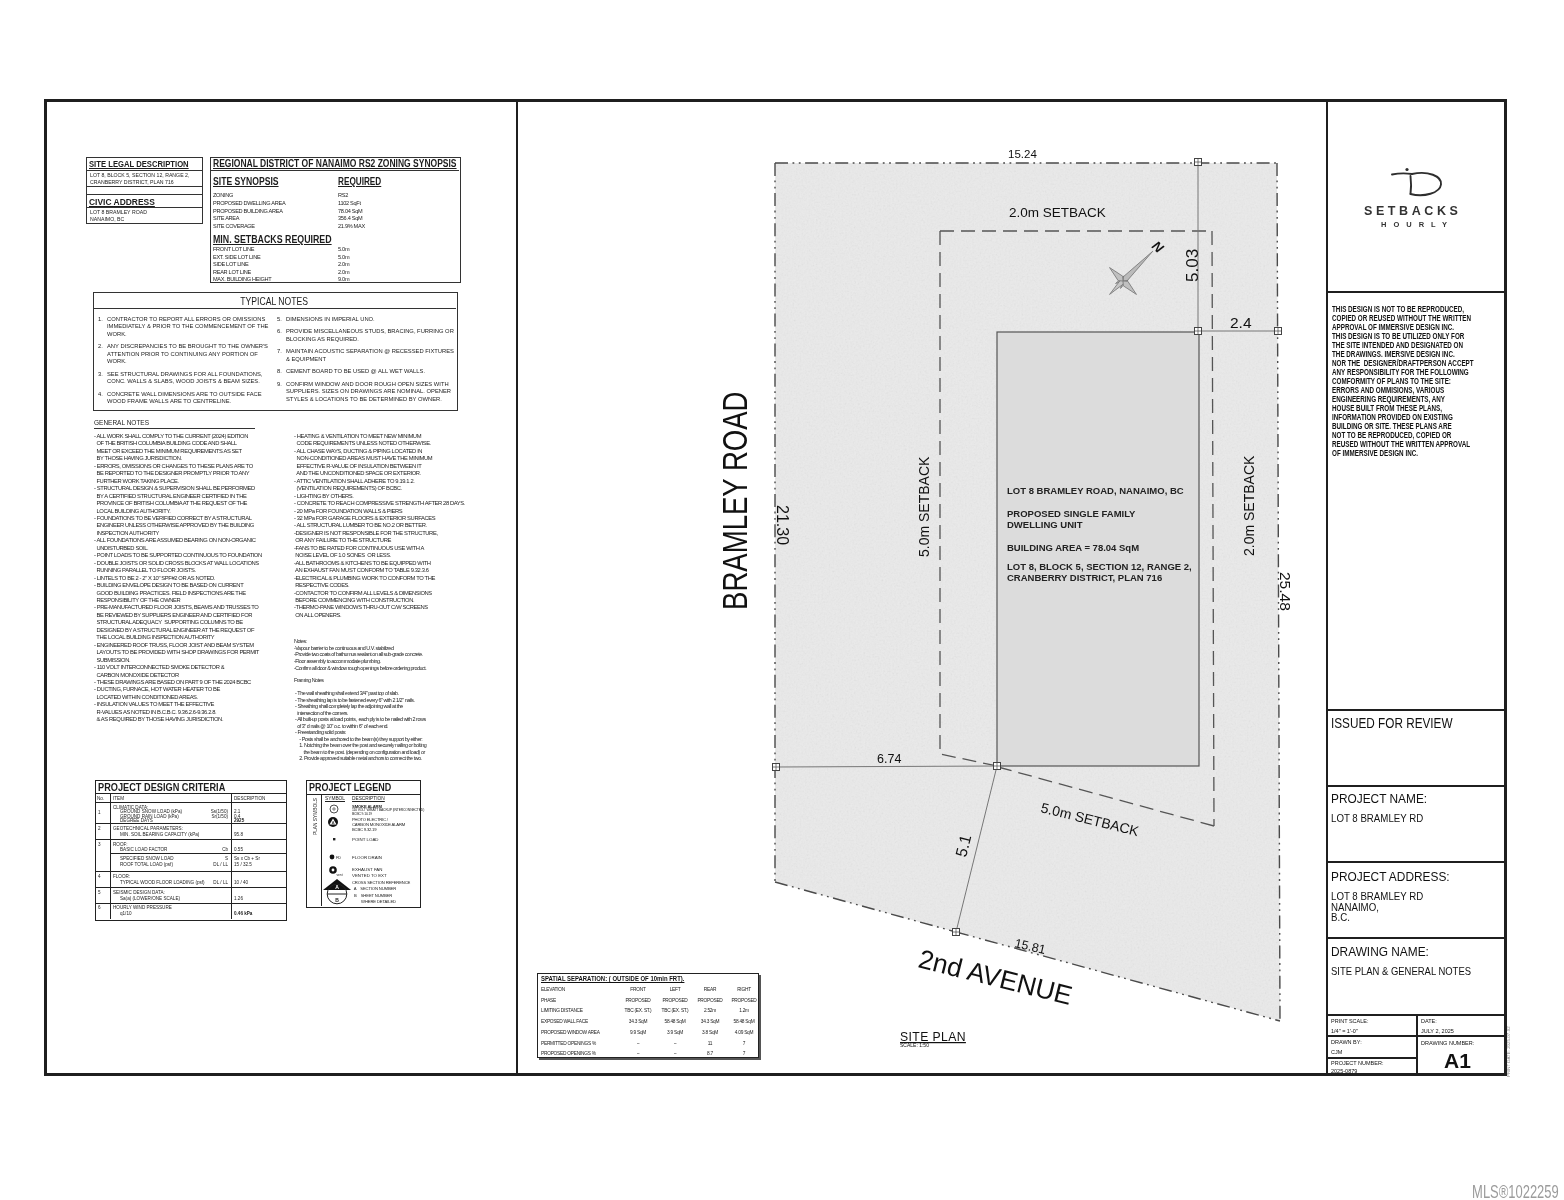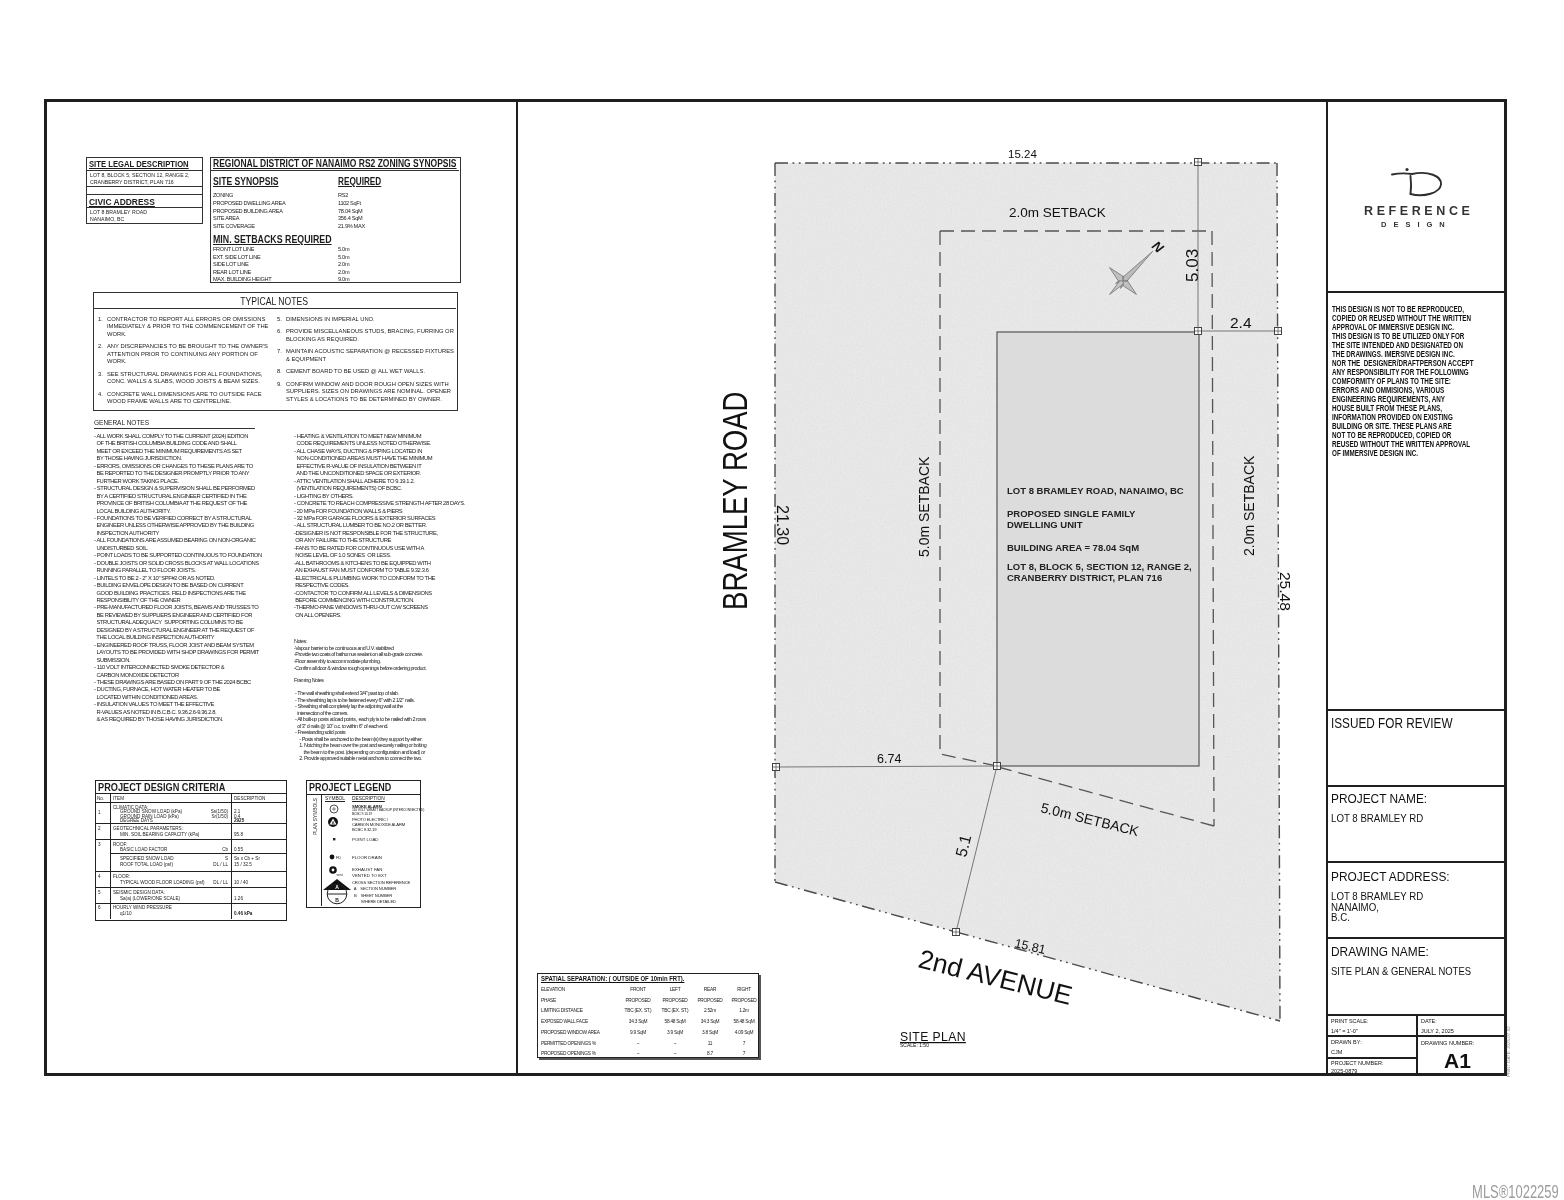--- a/index.html
+++ b/index.html
@@ -533,23 +533,23 @@
 
 <svg class="abs" style="left:1327px;top:99px;" width="180" height="193" viewBox="0 0 180 193">
   <g stroke="#2e2e2e" fill="none" stroke-width="1.9" stroke-linecap="round">
     <path d="M65 75.5 Q75 73.5 85 75"></path>
     <path d="M83.5 77 C84.2 83 84.4 89 83.5 95"></path>
     <path d="M85 75 C101 71.5 115 77 114 85.5 C113 94 97 98.5 83.5 95"></path>
   </g>
   <circle cx="80" cy="70.5" r="1.6" fill="#2e2e2e"></circle>
 </svg>
 
-<div class="abs" style="left:1364px;top:204px;font-size:12.5px;letter-spacing:3.6px;color:#333;font-weight:bold;white-space:nowrap;">REFERENCE</div>
-
-<div class="abs" style="left:1381px;top:220px;font-size:7.5px;letter-spacing:7px;color:#333;font-weight:bold;white-space:nowrap;">DESIGN</div>
+<div class="abs" style="left:1364px;top:204px;font-size:12.5px;letter-spacing:3.6px;color:#333;font-weight:bold;white-space:nowrap;">SETBACKS</div>
+
+<div class="abs" style="left:1381px;top:220px;font-size:7.5px;letter-spacing:7px;color:#333;font-weight:bold;white-space:nowrap;">HOURLY</div>
 
 <div class="abs" style="left:1327px;top:291px;width:180px;height:2px;background:#1f1f1f;"></div>
 
 <div class="abs pre b" style="left:1332px;top:305px;font-size:8.5px;line-height:9px;color:#111;transform:scaleX(0.74);transform-origin:left top;">THIS DESIGN IS NOT TO BE REPRODUCED,
 COPIED OR REUSED WITHOUT THE WRITTEN
 APPROVAL OF IMMERSIVE DESIGN INC.
 THIS DESIGN IS TO BE UTILIZED ONLY FOR
 THE SITE INTENDED AND DESIGNATED ON
 THE DRAWINGS. IMERSIVE DESIGN INC.
 NOR THE  DESIGNER/DRAFTPERSON ACCEPT

